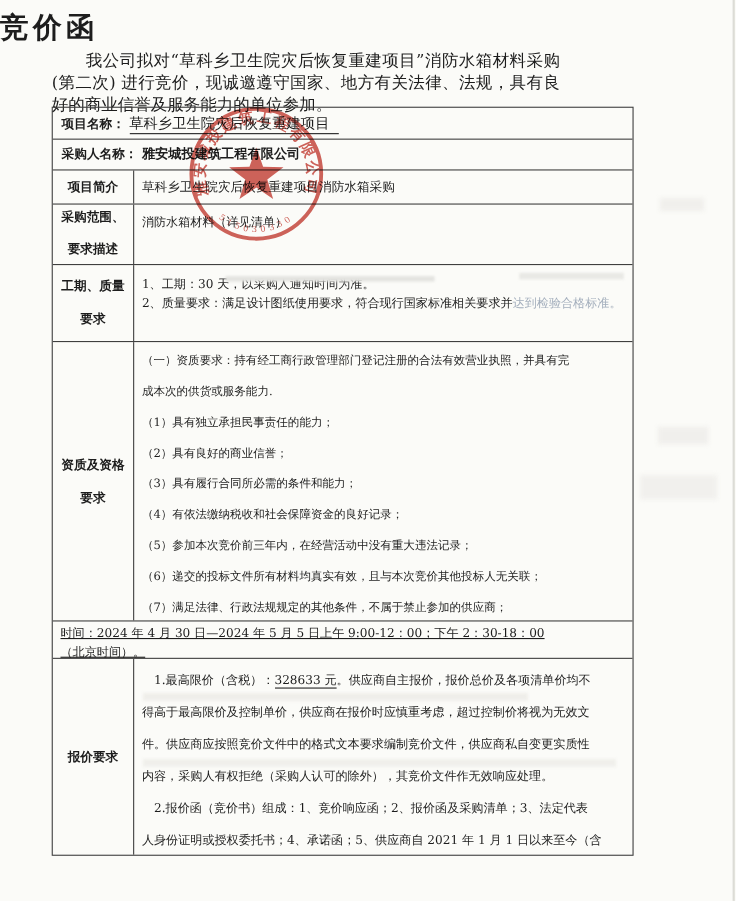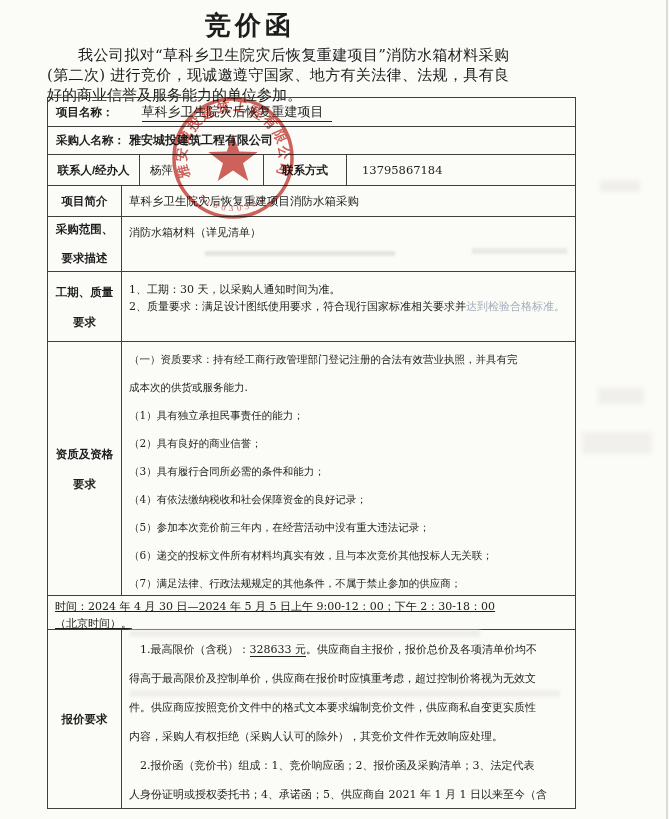--- a/index.html
+++ b/index.html
@@ -1,27 +1,27 @@
 <!DOCTYPE html>
 <html><head>
 <meta charset="utf-8">
 <style>
   html,body{margin:0;padding:0;background:#ffffff;}
   .page{position:relative;width:669px;height:819px;background:#fbfbf8;overflow:hidden;
         font-family:"DejaVu Serif",serif;color:#1d1d1d;}
   
-  .doc-title{position:absolute;top:8px;left:0;width:500px;text-align:center;
+  .doc-title{position:absolute;top:8px;left:0;width:500px;
              font-size:26px;font-weight:bold;letter-spacing:4px;}
   
   .intro{position:absolute;top:45px;left:47px;width:462px;font-size:15px;
          line-height:20px;text-indent:31px;text-align:justify;}
   
   .tbl{position:absolute;left:47px;top:97px;width:529px;border:1px solid #3f3f3f;box-sizing:border-box;}
   .row{display:flex;border-top:1px solid #3f3f3f;box-sizing:border-box;}
-  .row.first{border-top:none;gap:24px;}
+  .row.first{border-top:none;}
   .single{align-items:center;padding-left:8px;}
   .lblcell{flex:0 0 74px;width:74px;border-right:1px solid #3f3f3f;box-sizing:border-box;
            display:flex;flex-direction:column;align-items:center;justify-content:center;
            font-family:"Liberation Sans",sans-serif;font-weight:bold;font-size:11.5px;text-align:center;}
   .cnt{flex:1;padding:0 8px 0 7px;box-sizing:border-box;min-width:0;}
   .b{font-family:"Liberation Sans",sans-serif;font-weight:bold;}
   .r1{height:28px;} .r2{height:28px;} .r3{height:31px;} .r4{height:31px;}
   .r5{height:55px;} .r6{height:70px;} .r7{height:254px;} .r8{height:34px;} .r9{height:179px;}
   .v-underline{font-size:13px;border-bottom:1px solid #222;padding-right:8px;}
   .lab-inline{font-size:11.5px;margin-right:4px;}
@@ -71,26 +71,20 @@
     <div class="row first single r1">
       <span class="b lab-inline">项目名称：</span>
       <span class="v-underline">草科乡卫生院灾后恢复重建项目</span>
     </div>
 
     <div class="row single r2">
       <span class="b lab-inline">采购人名称：</span>
       <span class="purchaser-v">雅安城投建筑工程有限公司</span>
     </div>
 
-    <div class="row r3">
-      <div class="c-name">联系人/经办人</div>
-      <div class="c-val1">杨萍</div>
-      <div class="c-lab2">联系方式</div>
-      <div class="c-val2">13795867184</div>
-    </div>
 
     <div class="row r4">
       <div class="lblcell">项目简介</div>
       <div class="cnt brief-cnt">草科乡卫生院灾后恢复重建项目消防水箱采购</div>
     </div>
 
     <div class="row r5">
       <div class="lblcell lh29">
         <span>采购范围、</span>
         <span>要求描述</span>

